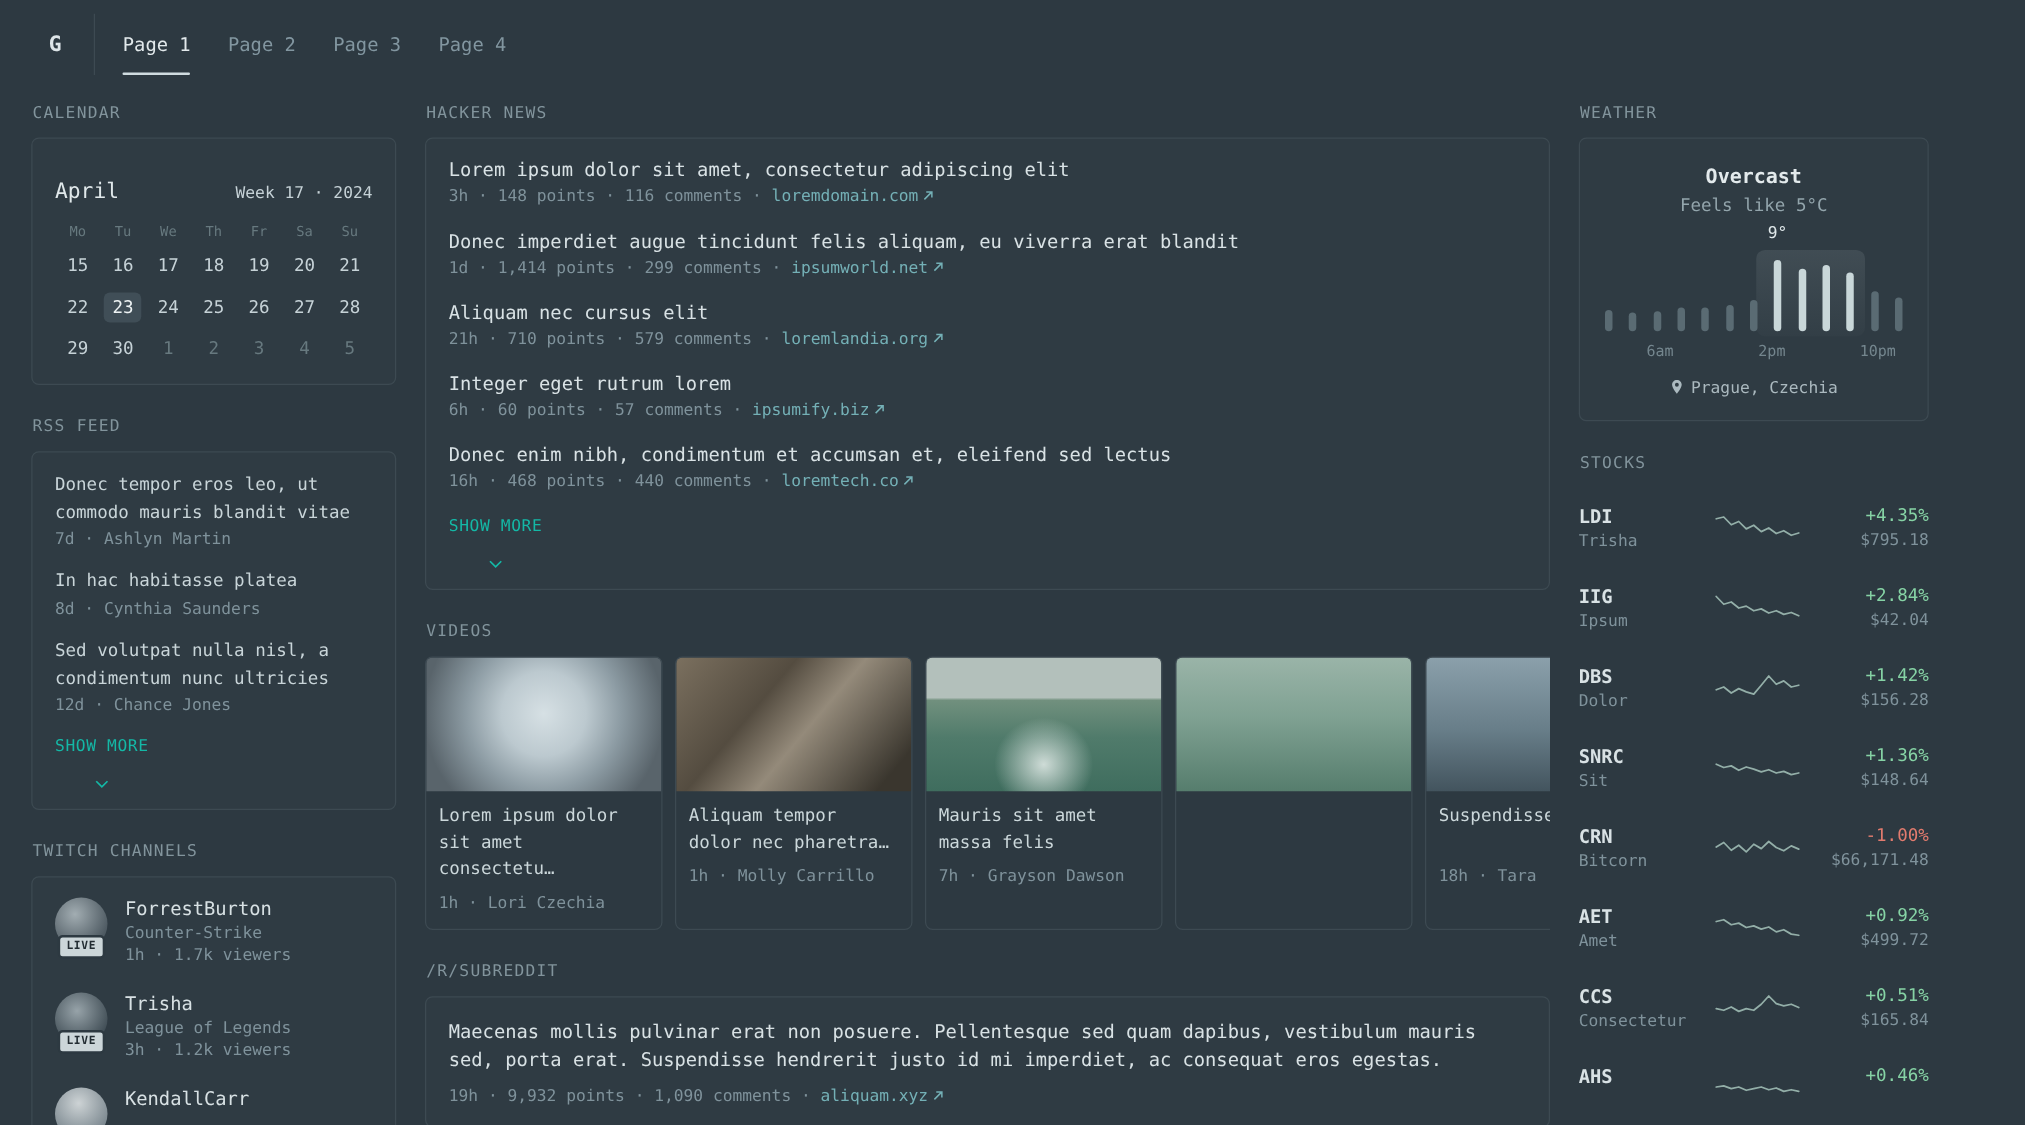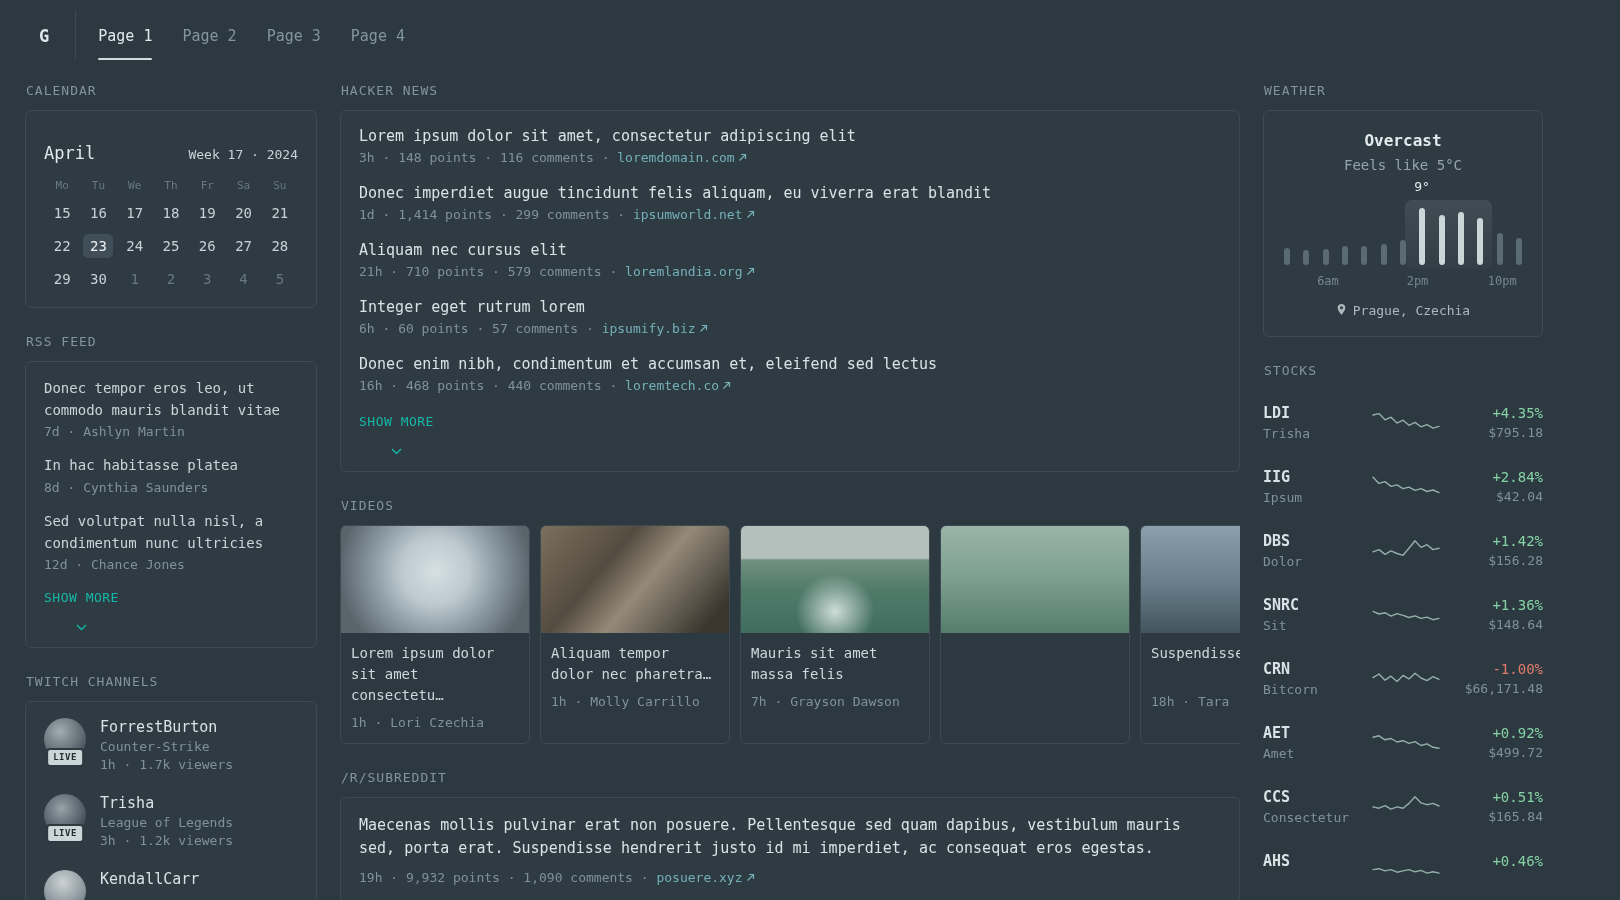--- a/index.html
+++ b/index.html
@@ -312,21 +312,21 @@
           </div>
         </div>
 
       </div>
     </section>
 
     <section>
       <h2 class="sec-title">/R/SUBREDDIT</h2>
       <div class="card">
         <div class="sub-text">Maecenas mollis pulvinar erat non posuere. Pellentesque sed quam dapibus, vestibulum mauris sed, porta erat. Suspendisse hendrerit justo id mi imperdiet, ac consequat eros egestas.</div>
-        <div class="meta"><span>19h · 9,932 points · 1,090 comments · </span><span class="link"><span>posuere.xyz</span><svg width="9" height="9" viewBox="0 0 9 9">
+        <div class="meta"><span>19h · 9,932 points · 1,090 comments · </span><span class="link"><span>aliquam.xyz</span><svg width="9" height="9" viewBox="0 0 9 9">
                 <path d="M1.5 7.5 L7.5 1.5 M3 1.5 H7.5 V6" stroke="currentColor" stroke-width="1.2" fill="none"></path>
               </svg></span></div>
       </div>
     </section>
   </div>
 
   <div class="col">
 
     <section>
       <h2 class="sec-title">WEATHER</h2>

